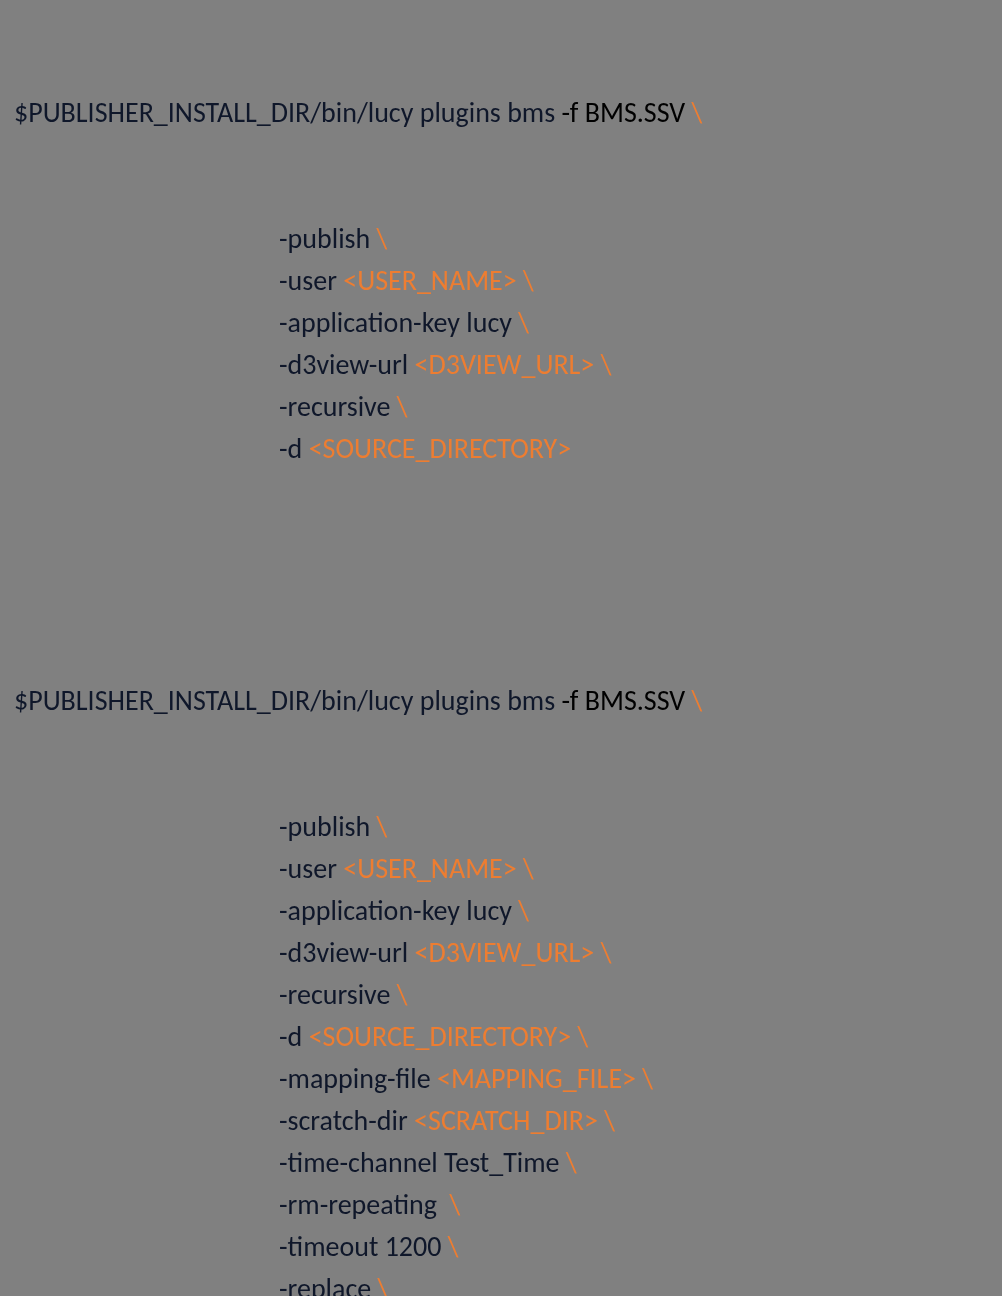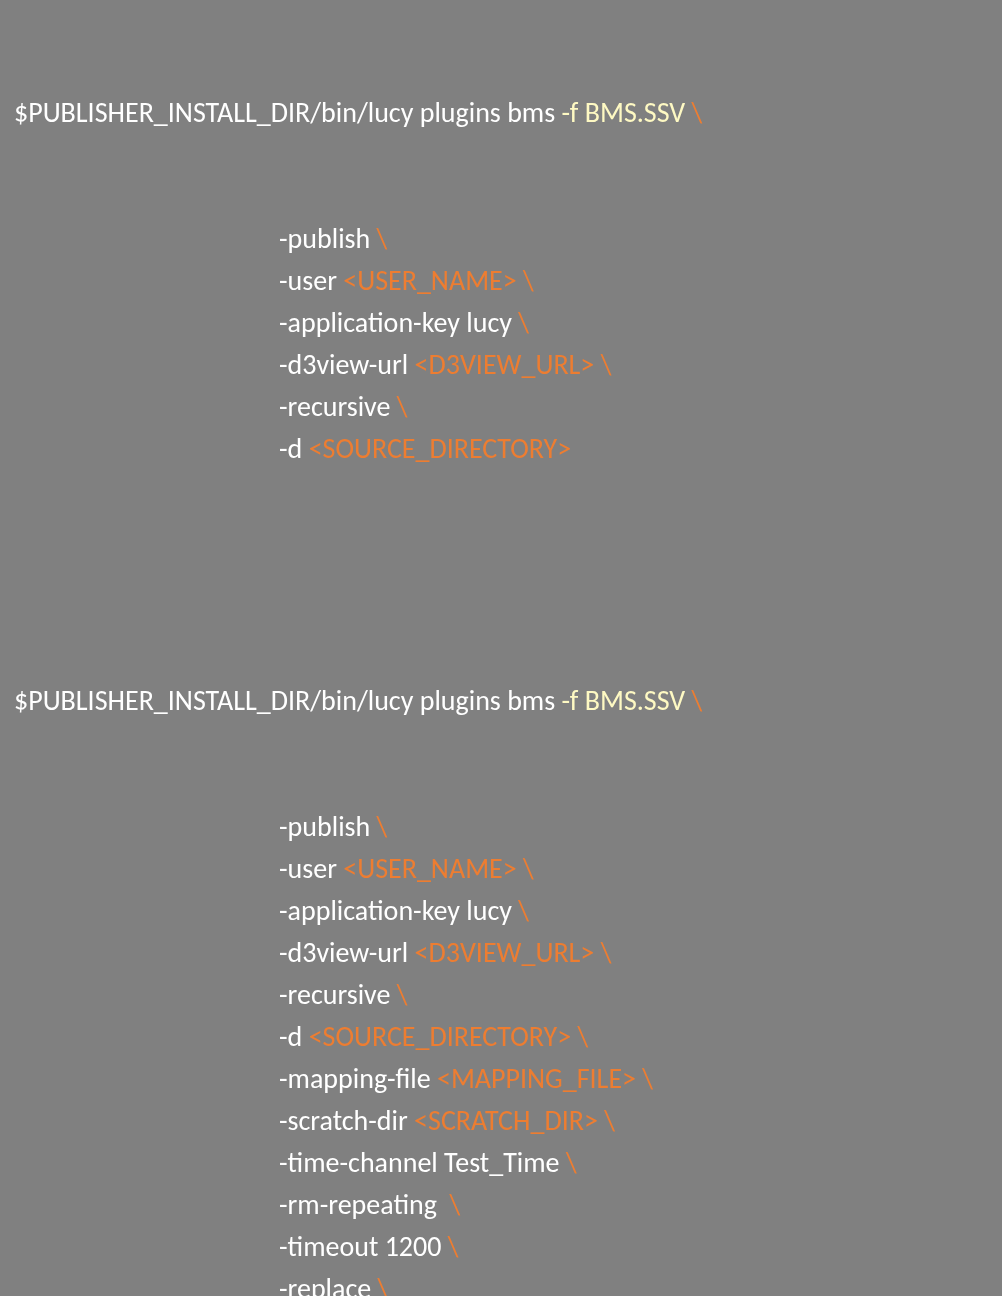--- a/index.html
+++ b/index.html
@@ -12,23 +12,23 @@
       width: 1002px;
       height: 1296px;
       overflow: hidden;
     }
     .container {
       padding: 8px 14px;
     }
     .code-block {
       white-space: pre;
     }
-    .white { color: #ffffff; }
+    .white { color: #0f172a; }
     .orange { color: #ed7d31; }
-    .green { color: #fef9c3; }
+    .green { color: #000000; }
     .block-gap {
       height: 42px;
     }
     .indent {
       display: inline-block;
       width: 265px;
     }
   </style>
 </head>
 <body>

